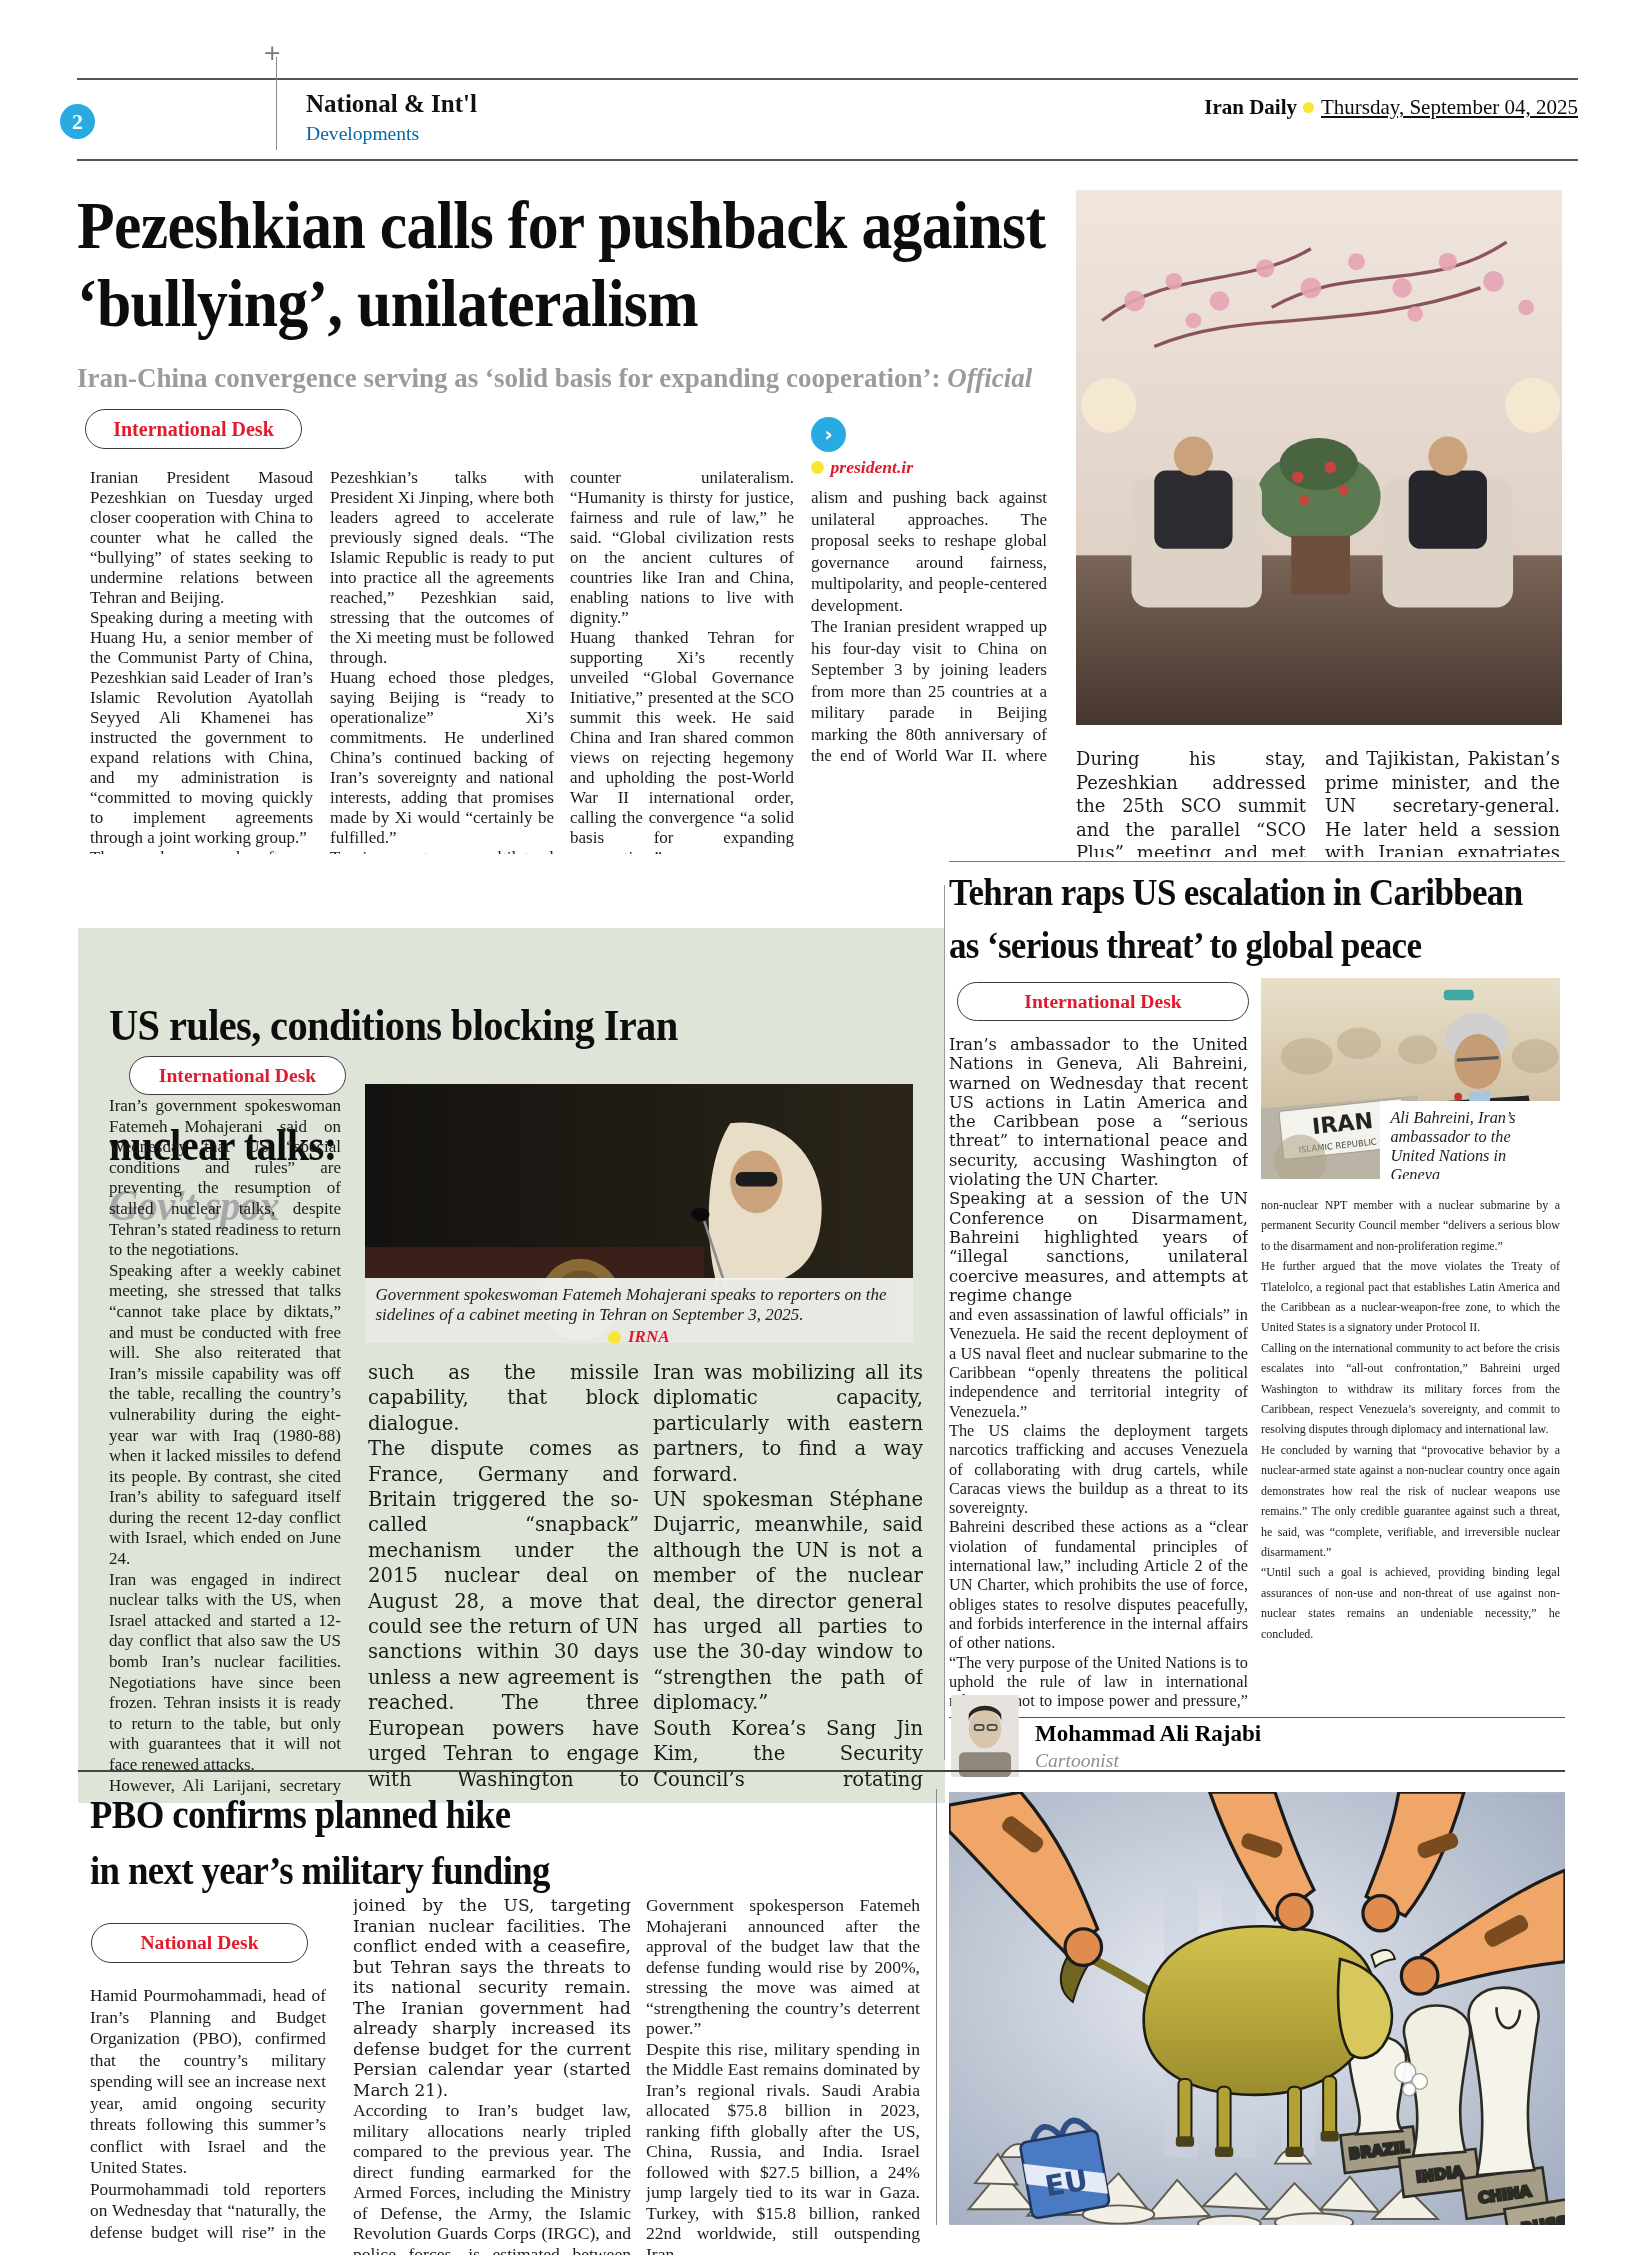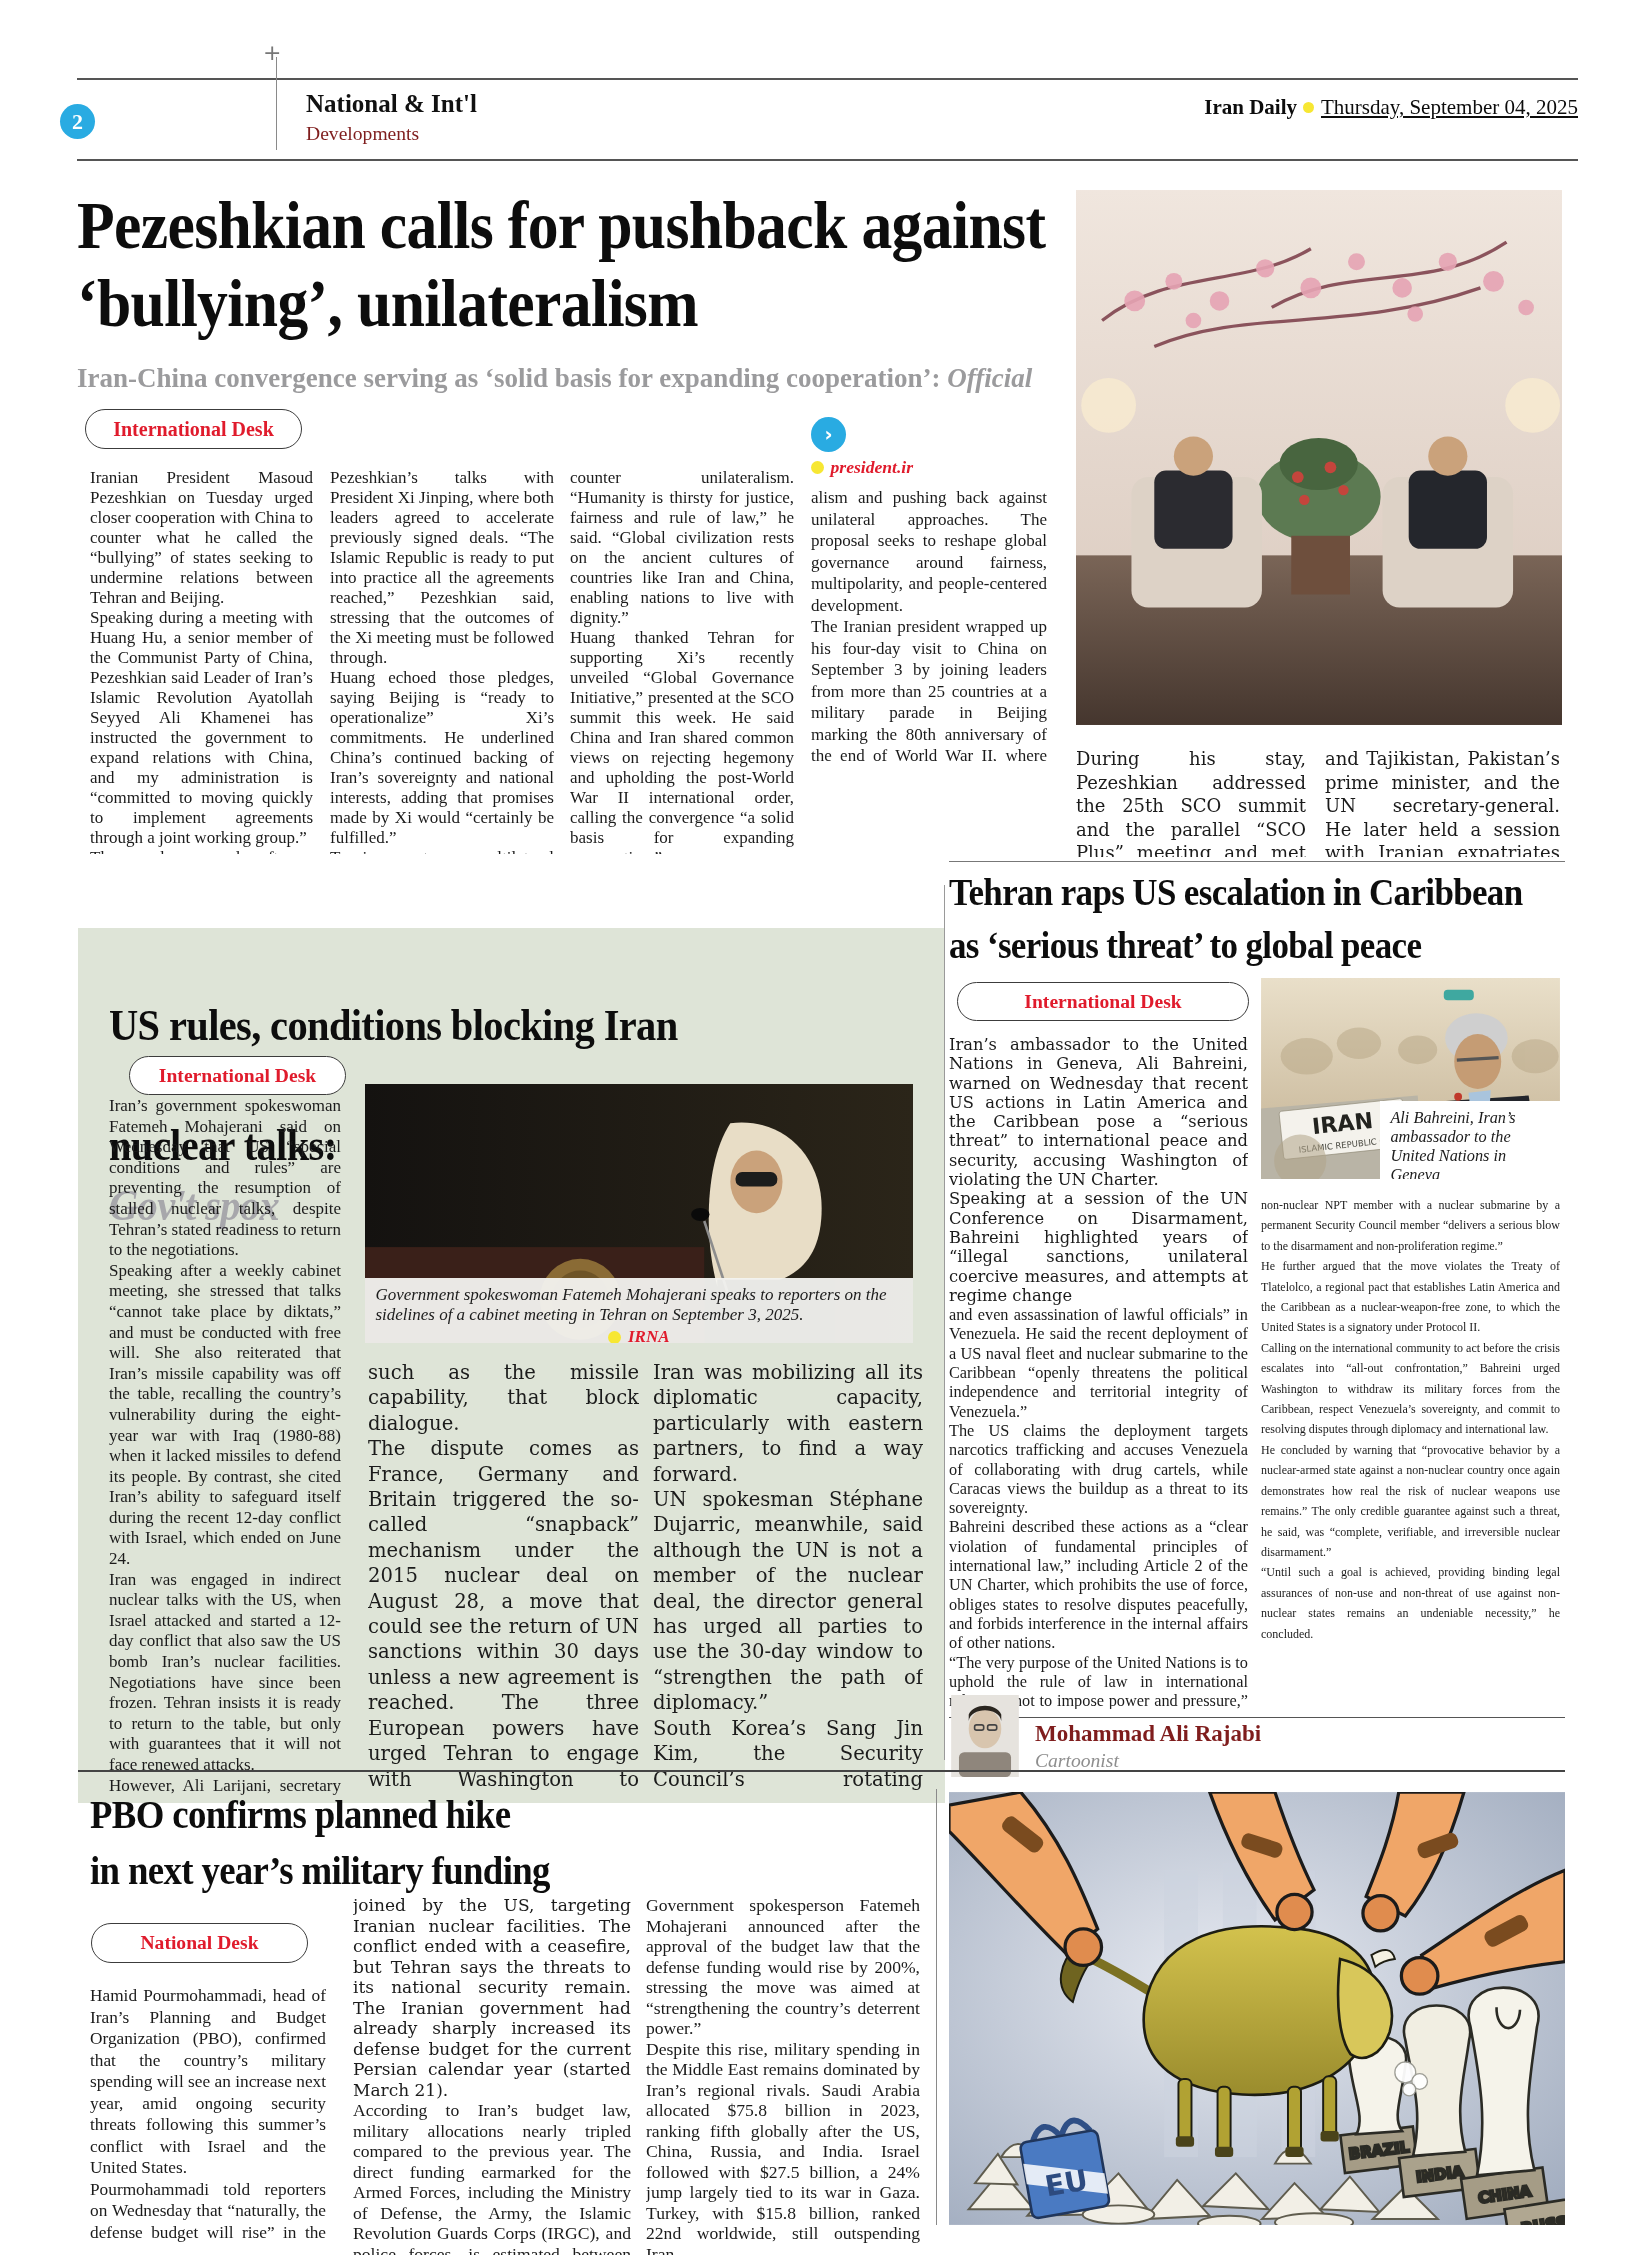--- a/index.html
+++ b/index.html
@@ -31,21 +31,21 @@
 
 <div>
   <div class="abs" style="left:263px;top:40px;color:#777;font-family:'DejaVu Sans',sans-serif;font-size:22px;">+</div>
   <div class="rule" style="left:77px;top:78px;width:1501px;height:2px;"></div>
   <div class="vrule" style="left:276px;top:57px;width:0.7px;height:93px;"></div>
 
   <div class="abs" style="left:60px;top:104px;width:35px;height:35px;border-radius:50%;background:#29abe2;color:#fff;
               display:flex;align-items:center;justify-content:center;font-weight:bold;font-size:22px;">2</div>
 
   <div class="abs" style="left:306px;top:90px;font-size:25px;font-weight:bold;color:#111;">National &amp; Int'l</div>
-  <div class="abs" style="left:306px;top:123px;font-size:19.6px;color:#7f1d1d;">Developments</div>
+  <div class="abs" style="left:306px;top:123px;font-size:19.6px;color:#0369a1;">Developments</div>
 
   <div class="abs" style="right:52px;top:95px;display:flex;align-items:center;gap:6.5px;">
     <span style="font-size:21px;font-weight:bold;color:#0c0c0c;">Iran Daily</span>
     <span class="dot" style="width:11px;height:11px;"></span>
     <span style="font-size:21px;color:#0c0c0c;text-decoration:underline;">Thursday, September 04, 2025</span>
   </div>
   <div class="rule" style="left:77px;top:159px;width:1501px;height:2px;"></div>
 </div>
 
 <div>
@@ -261,21 +261,21 @@
   <div class="photo" style="left:951px;top:1695px;width:68px;height:82px;">
     <svg width="68" height="82" viewBox="0 0 104 126">
       <rect width="104" height="126" fill="#e6e3de"></rect>
       <ellipse cx="52" cy="52" rx="25" ry="30" fill="#d8c5ae"></ellipse>
       <path d="M27,40 C30,18 74,18 77,40 L77,30 C70,12 34,12 27,30 Z" fill="#2b2620"></path>
       <rect x="36" y="46" width="14" height="8" rx="3" fill="none" stroke="#444" stroke-width="2.5"></rect>
       <rect x="56" y="46" width="14" height="8" rx="3" fill="none" stroke="#444" stroke-width="2.5"></rect>
       <rect x="12" y="88" width="80" height="38" rx="8" fill="#8f867c"></rect>
     </svg>
   </div>
-  <div class="abs" style="left:1035px;top:1721px;font-size:23px;font-weight:bold;color:#7f1d1d;">Mohammad Ali Rajabi</div>
+  <div class="abs" style="left:1035px;top:1721px;font-size:23px;font-weight:bold;color:#000000;">Mohammad Ali Rajabi</div>
   <div class="abs" style="left:1035px;top:1750px;font-size:19.6px;font-style:italic;color:#8e8e8e;">Cartoonist</div>
 </div>
 
 <div class="rule" style="left:78px;top:1770px;width:1487px;height:2px;background:#444;"></div>
 
 <div class="photo" style="left:949px;top:1792px;width:616px;height:433px;">
   <svg width="616" height="433" viewBox="0 0 945 664">
     <defs>
       <radialGradient id="sky" cx=".45" cy=".45" r=".9">
         <stop offset="0" stop-color="#e7eaf1"></stop>

